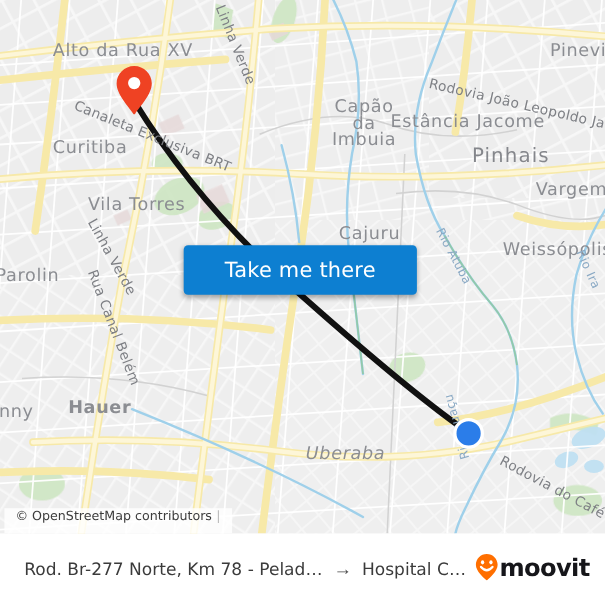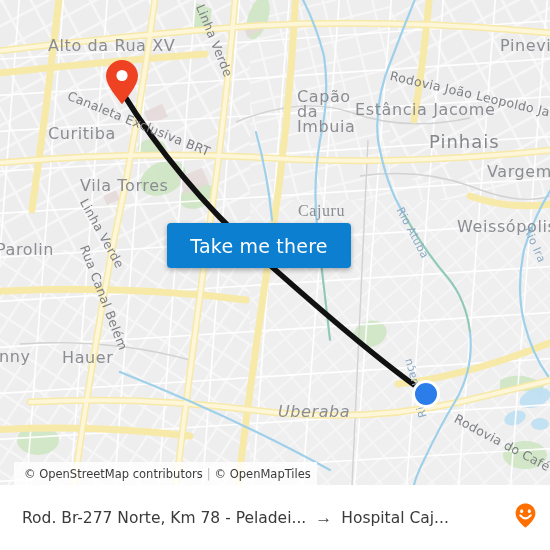--- a/index.html
+++ b/index.html
@@ -57,21 +57,21 @@
     font-size: 12.5px;
     color: #7d7f84;
     letter-spacing: 0.3px;
   }
   .lbl.river {
     font-size: 11px;
     color: #8aa9c4;
     letter-spacing: 0.3px;
   }
   .lbl.two-line {
-    text-align: left;
+    text-align: center;
     line-height: 15px;
     white-space: normal;
   }
 
   
   #origin-pin {
     position: absolute;
     left: 105px;
     top: 59px;
     width: 34px;
@@ -89,46 +89,45 @@
     background: #2b7de9;
     border: 3px solid #ffffff;
     box-sizing: border-box;
   }
 
   
   #take-me-there {
     position: absolute;
     left: 167px;
     top: 223px;
-    width: 184px;
+    width: 212px;
     height: 45px;
     background: #0d7fd1;
     border: none;
     border-radius: 4px;
     color: #ffffff;
     font-family: "DejaVu Sans", sans-serif;
     font-size: 19px;
     letter-spacing: 0.2px;
     cursor: pointer;
     box-shadow: 0 2px 5px rgba(0,0,0,0.32);
     display: flex;
     align-items: center;
     justify-content: center;
   }
 
   
   #attribution {
     position: absolute;
-    left: 14px;
+    left: 4px;
     bottom: 0;
     height: 23px;
     padding: 0 6px 0 10px;
     background: rgba(255,255,255,0.82);
     display: flex;
-    align-items: center;
     font-family: "DejaVu Sans", sans-serif;
     font-size: 11.5px;
     color: #3c3c3c;
     white-space: nowrap;
   }
   #attribution .sep {
     color: #b8b8b8;
     margin: 0 4px;
   }
 
@@ -320,24 +319,24 @@
 
         <path d="M122 92 C 158 150, 206 208, 262 258 C 318 308, 378 360, 424 392" stroke="#111111" stroke-width="5.4" fill="none" stroke-linecap="round"></path>
       </g>
     </svg>
 
     <div id="map-labels">
         <div class="lbl place" style="left: 48px; top: 36px;">Alto da Rua XV</div>
         <div class="lbl place" style="left: 48px; top: 124px;">Curitiba</div>
         <div class="lbl place" style="left: 80px; top: 176px;">Vila Torres</div>
         <div class="lbl place" style="left: -4px; top: 240px;">Parolin</div>
-        <div class="lbl place" style="left: 62px; top: 348px;">Hauer</div>
-        <div class="lbl place" style="left: -1px; top: 347px;">nny</div>
+        <div class="lbl place" style="left: 62px; top: 360px; font-weight: bold;">Hauer</div>
+        <div class="lbl place" style="left: -1px; top: 364px;">nny</div>
         <div class="lbl place" style="left: 278px; top: 402px; font-style: italic;">Uberaba</div>
-        <div class="lbl place" style="left: 298px; top: 202px; font-family: Liberation Serif, serif;">Cajuru</div>
+        <div class="lbl place" style="left: 308px; top: 202px;">Cajuru</div>
         <div class="lbl place two-line" style="left: 297px; top: 89px; width: 68px;">Capão da Imbuia</div>
         <div class="lbl place" style="left: 355px; top: 100px;">Estância Jacome</div>
         <div class="lbl place-big" style="left: 429px; top: 131px;">Pinhais</div>
         <div class="lbl place" style="left: 500px; top: 36px;">Pineville</div>
         <div class="lbl place" style="left: 487px; top: 162px;">Vargem Gra</div>
         <div class="lbl place" style="left: 457px; top: 217px;">Weissópolis</div>
         <div class="lbl road" style="left: 207px; top: 2px; transform: rotate(68deg); transform-origin: left top;">Linha Verde</div>
         <div class="lbl road" style="left: 90px; top: 196px; transform: rotate(61deg); transform-origin: left top;">Linha Verde</div>
         <div class="lbl road" style="left: 71px; top: 88px; transform: rotate(22deg); transform-origin: left top;">Canaleta Exclusiva BRT</div>
         <div class="lbl road" style="left: 91px; top: 243px; transform: rotate(69deg); transform-origin: left top;">Rua Canal Belém</div>
@@ -355,33 +354,33 @@
       </svg>
     </div>
 
     <div id="dest-dot"></div>
 
     <button id="take-me-there">Take me there</button>
 
     <div id="attribution">
       <span>© OpenStreetMap contributors</span>
       <span class="sep">|</span>
-      <span>© OpenMapTiles</span>
     </div>
   </div>
 
   <div id="footer">
     <span id="trip-origin" class="trip-endpoint">Rod. Br-277 Norte, Km 78 - Peladei...</span>
     <span id="trip-arrow">→</span>
     <span id="trip-destination" class="trip-endpoint">Hospital Caj...</span>
 
     <div id="brand">
       <span>
         <svg width="21" height="25" viewBox="0 0 21 25">
           <path d="M10.5 0.6 C5 0.6 0.6 5 0.6 10.5 C0.6 16.4 8 22.6 10 24.3 C10.3 24.6 10.7 24.6 11 24.3 C13 22.6 20.4 16.4 20.4 10.5 C20.4 5 16 0.6 10.5 0.6 Z" fill="#ff6f00"></path>
           <ellipse cx="6.7" cy="8.2" rx="1.5" ry="1.9" fill="#ffffff"></ellipse>
           <ellipse cx="14.3" cy="8.2" rx="1.5" ry="1.9" fill="#ffffff"></ellipse>
           <path d="M5.3 12.4 Q10.5 18.4 15.7 12.4" stroke="#ffffff" stroke-width="2.1" fill="none" stroke-linecap="round"></path>
         </svg>
       </span>
+      <span id="brand-wordmark">moovit</span>
     </div>
   </div>
 </div>
 
 </body></html>

